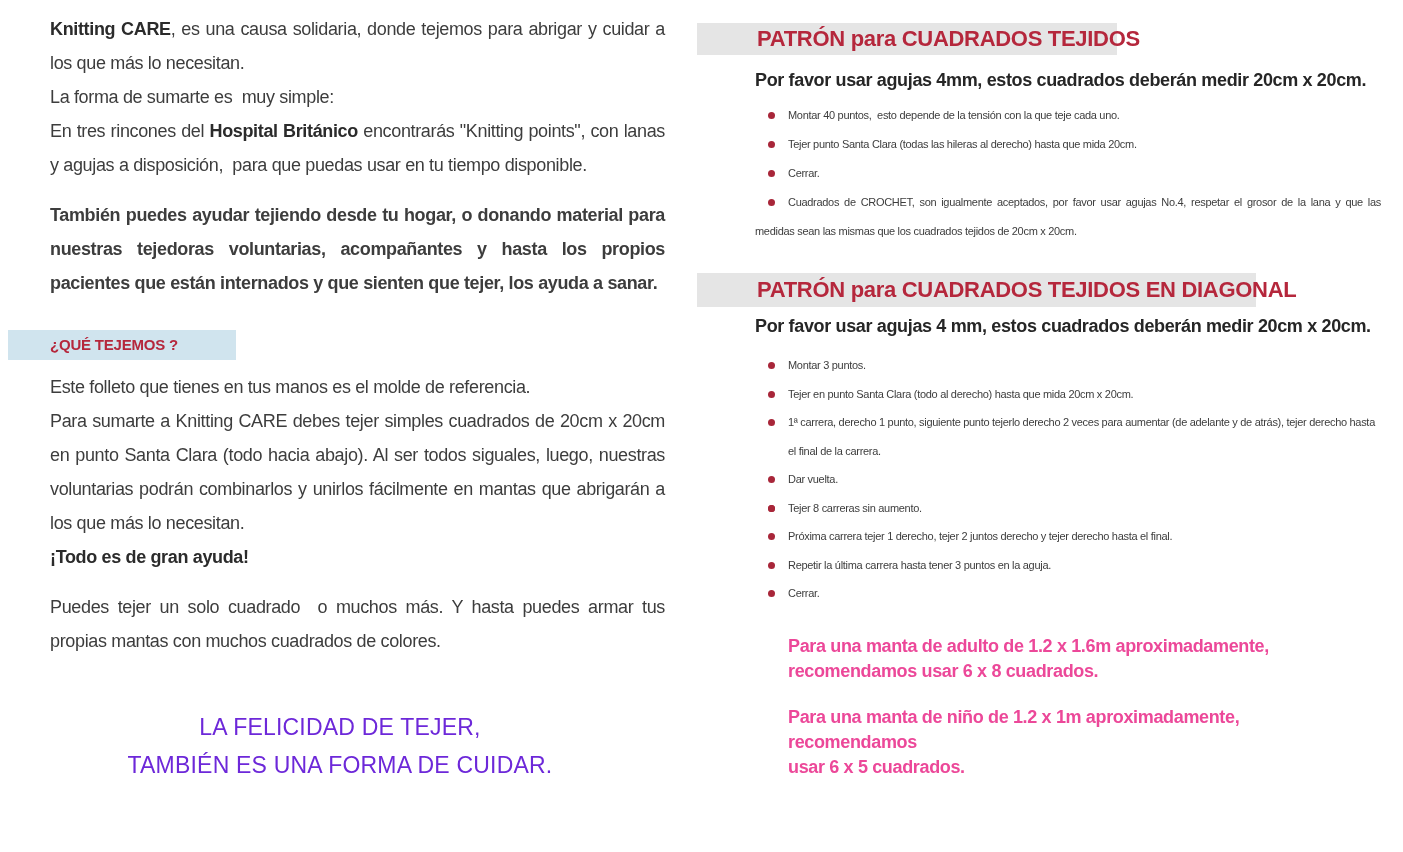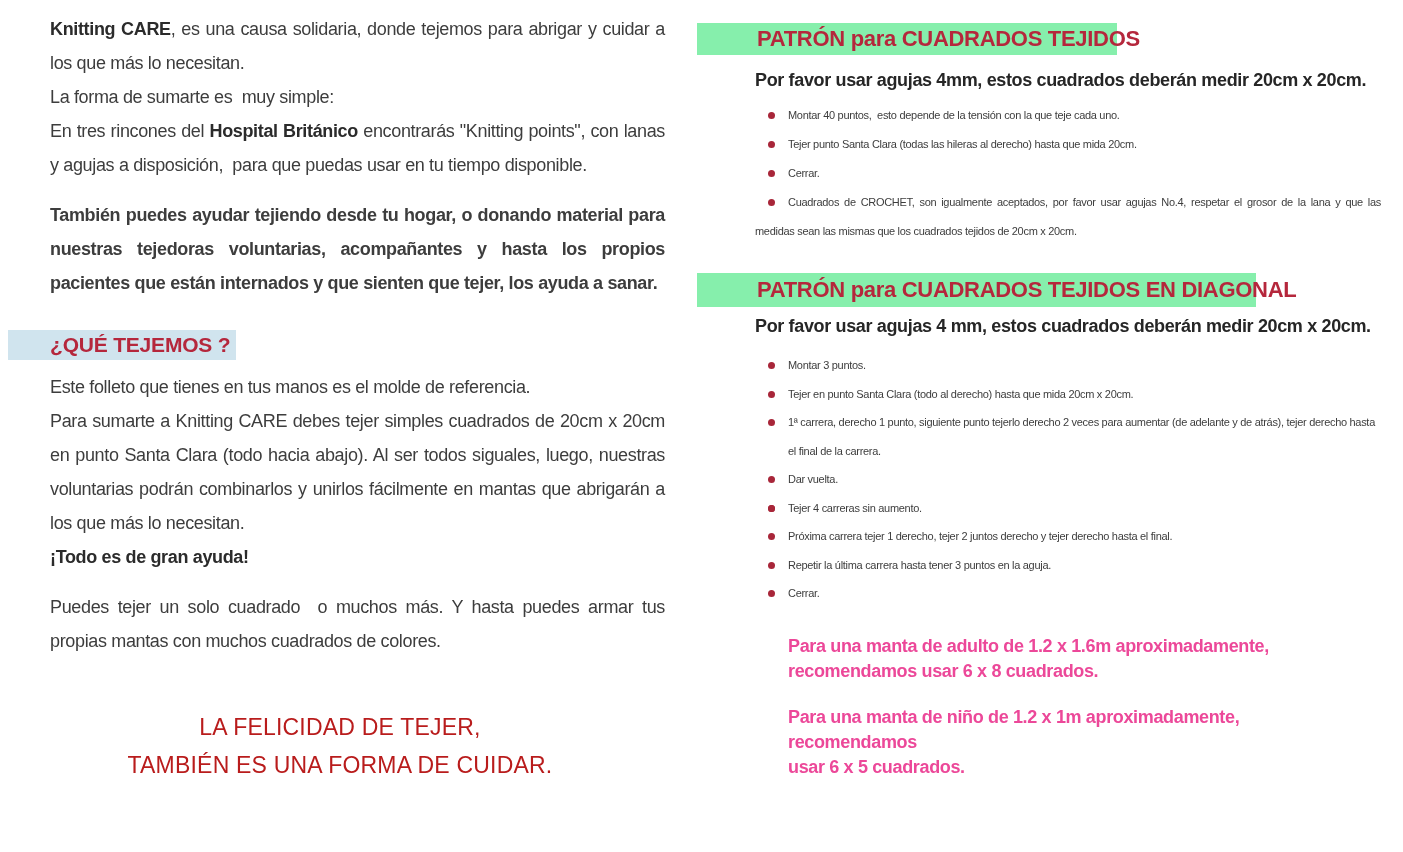--- a/index.html
+++ b/index.html
@@ -15,33 +15,33 @@
     margin:0;font-size:18px;line-height:34px;letter-spacing:-0.35px;
     text-align:justify;white-space:pre-wrap;
   }
   .jp b, .jp strong{font-weight:bold;color:#2b2b2b;}
   .noj{text-align:left;}
   .mt-help{margin-top:16px;font-weight:bold;}
   .left-band{
     margin:30px 0 0 -42px;width:228px;height:30px;line-height:30px;
     padding-left:42px;box-sizing:border-box;
     background:#d0e4ee;color:#b5273c;
-    font-weight:bold;font-size:21px;letter-spacing:-0.2px;white-space:pre;
+    font-weight:bold;font-size:15px;letter-spacing:-0.2px;white-space:pre;
   }
   .mt-ref{margin-top:10px;}
   .mt-many{margin-top:16px;}
   .bold-line{font-weight:bold;color:#2b2b2b;}
   .tagline{
     margin:50px 0 0 -10px;width:600px;text-align:center;
-    color:#b91c1c;font-size:23px;line-height:38px;letter-spacing:0.2px;
+    color:#6d28d9;font-size:23px;line-height:38px;letter-spacing:0.2px;
   }
   
   .right-col{position:absolute;left:697px;top:23px;width:684px;}
   .band{
-    background:#86efac;color:#b5273c;font-weight:bold;font-size:22px;
+    background:#e5e5e5;color:#b5273c;font-weight:bold;font-size:22px;
     letter-spacing:-0.3px;padding-left:60px;box-sizing:border-box;white-space:pre;
   }
   .band1{width:420px;height:32px;line-height:32px;}
   .band2{width:559px;height:34px;line-height:34px;margin-top:27px;}
   .subhead{
     margin:12px 0 0 58px;font-weight:bold;font-size:18px;line-height:26px;
     color:#262626;letter-spacing:-0.35px;white-space:pre-wrap;
   }
   .subhead.s2{margin-top:6px;}
   .bullets{margin-left:58px;width:626px;}
@@ -100,21 +100,21 @@
 
   <div class="band band2">PATRÓN para CUADRADOS TEJIDOS EN DIAGONAL</div>
   <div class="subhead s2">Por favor usar agujas 4 mm, estos cuadrados deberán medir 20cm x 20cm.</div>
   <div class="bullets bullets2">
 
   <div class="bullet-item"><span class="dot"></span><span>Montar 3 puntos.</span></div>
       <div class="bullet-item"><span class="dot"></span><span>Tejer en punto Santa Clara (todo al derecho) hasta que mida 20cm x 20cm.</span></div>
       <div class="bullet-item"><span class="dot"></span><span>1ª carrera, derecho 1 punto, siguiente punto tejerlo derecho 2 veces para aumentar (de adelante y de atrás), tejer derecho hasta el final de la carrera.</span></div>
       <div class="bullet-item"><span class="dot"></span><span>Dar vuelta.</span></div>
       <div class="bullet-item"><span class="dot"></span></div>
-      <div class="bullet-item"><span class="dot"></span><span>Tejer 4 carreras sin aumento.</span></div>
+      <div class="bullet-item"><span class="dot"></span><span>Tejer 8 carreras sin aumento.</span></div>
       <div class="bullet-item"><span class="dot"></span><span>Próxima carrera tejer 1 derecho, tejer 2 juntos derecho y tejer derecho hasta el final.</span></div>
       <div class="bullet-item"><span class="dot"></span><span>Repetir la última carrera hasta tener 3 puntos en la aguja.</span></div>
       <div class="bullet-item"><span class="dot"></span><span>Cerrar.</span></div>
     </div>
 
   <div class="note">
     <div>Para una manta de adulto de 1.2 x 1.6m aproximadamente,</div>
     <div>recomendamos usar 6 x 8 cuadrados.</div>
   </div>
   <div class="note n2">

